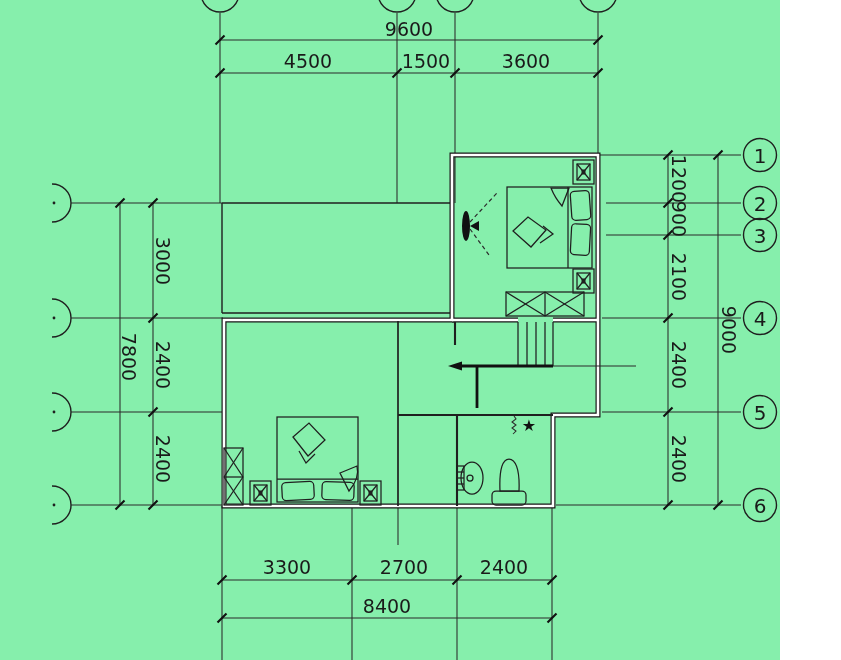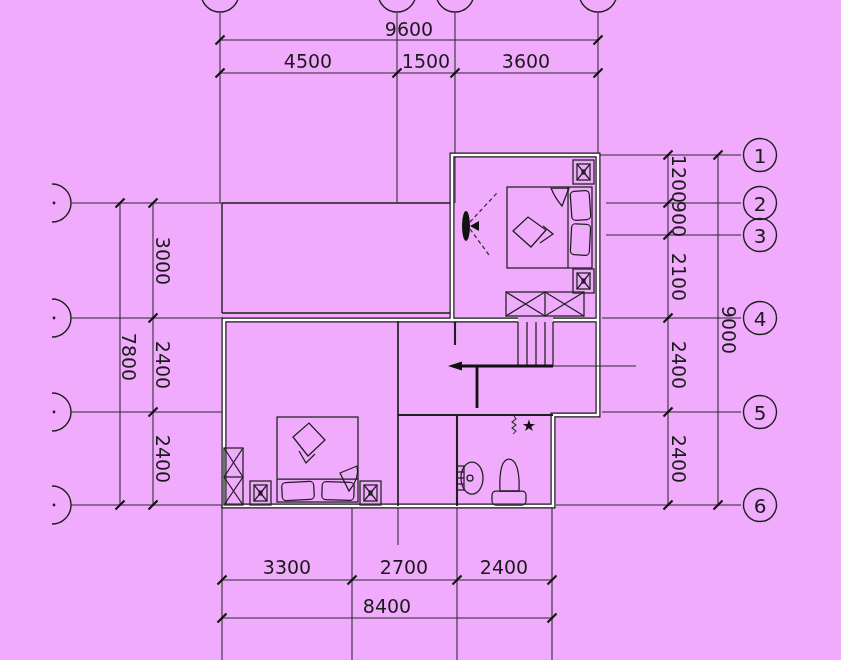--- a/index.html
+++ b/index.html
@@ -1,16 +1,16 @@
 <!DOCTYPE html>
 <html><head>
 <meta charset="utf-8">
 <style>
   html,body{margin:0;padding:0;background:#fff;}
-  .page{position:relative;width:841px;height:660px;background:#f0abfc;overflow:hidden;
+  .page{position:relative;width:780px;height:660px;background:#86efac;overflow:hidden;
         font-family:"DejaVu Sans",sans-serif;text-align:center;}
   svg{display:block}
   
   .thin   {stroke:#2b2b2b;stroke-width:1.05;fill:none;}
   .med    {stroke:#1f1f1f;stroke-width:1.4;fill:none;}
   .furn   {stroke:#1f1f1f;stroke-width:1.25;fill:none;}
   .part   {stroke:#1f1f1f;stroke-width:1.7;fill:none;}
   .part2  {stroke:#1f1f1f;stroke-width:2.1;fill:none;}
   .thick  {stroke:#111;stroke-width:2.8;fill:none;}
   .wall   {stroke:#161616;stroke-width:5;fill:none;stroke-linecap:butt;}

